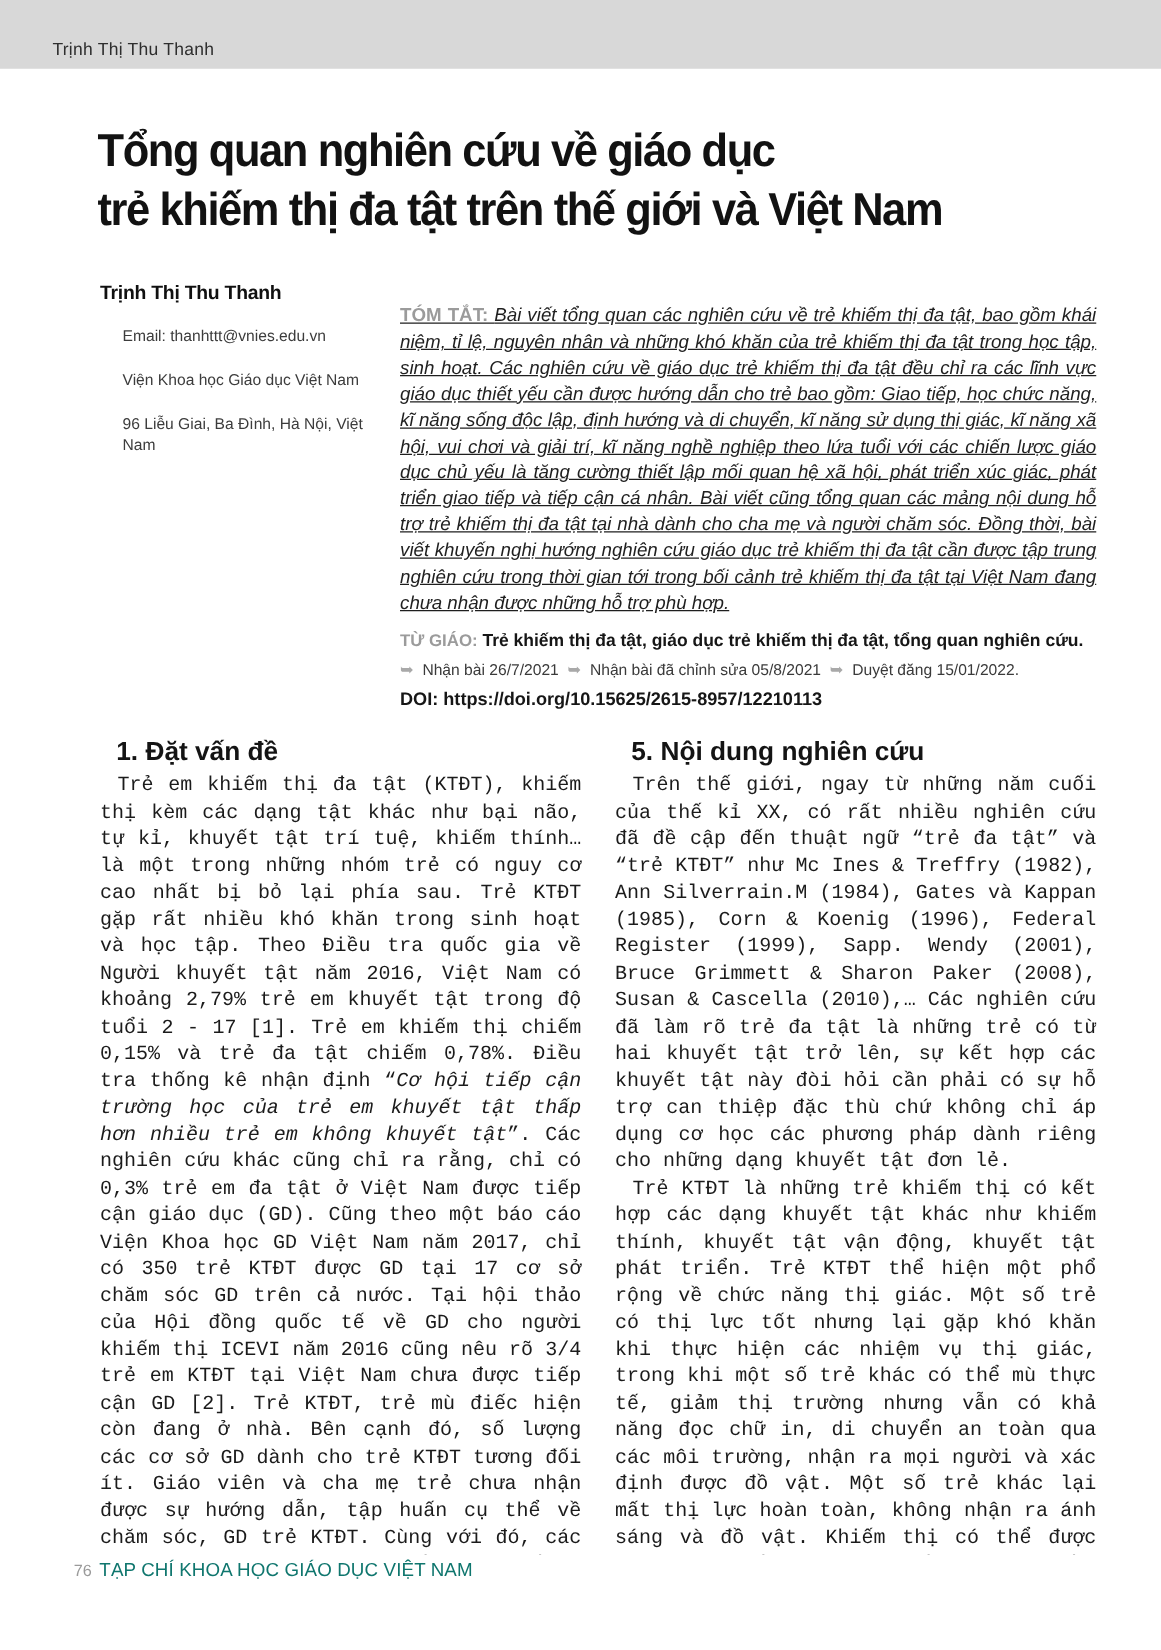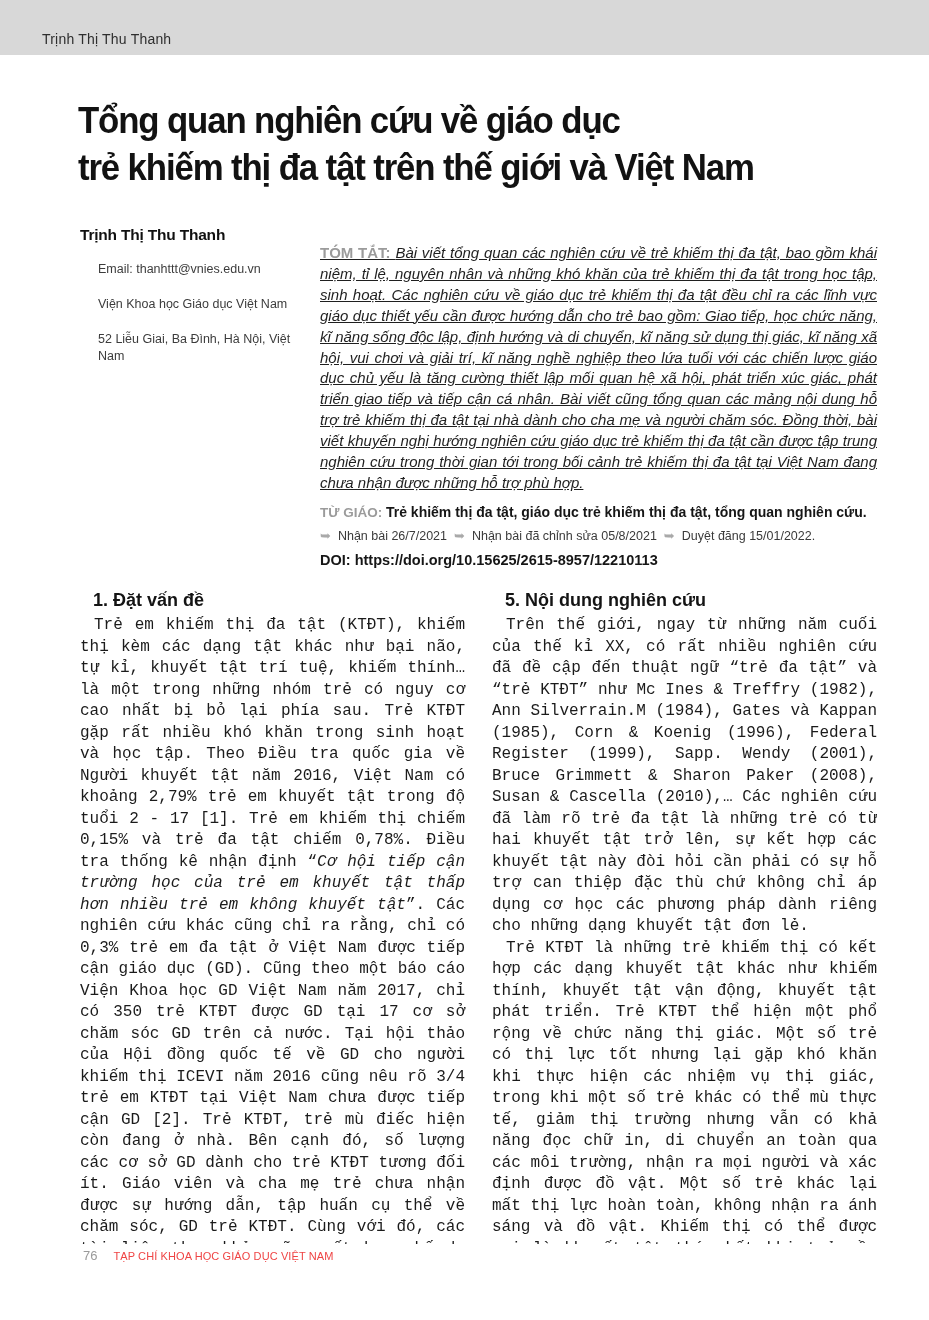--- a/index.html
+++ b/index.html
@@ -20,50 +20,50 @@
   .abstract-text { font-style:italic; font-size:15px; line-height:20.9px; text-align:justify; color:#1f1f1f; margin:0;text-decoration:underline; }
   .label-gray { color:#9b9b9b; font-weight:bold; font-style:normal; }
   .keywords { margin-top:9px; font-size:14px; font-weight:bold; color:#161616; line-height:18px; }
   .keywords .label-gray { font-size:13.5px; }
   .dates { margin-top:7px; font-size:12.5px; color:#3a3a3a; display:flex; gap:7px; align-items:center; white-space:nowrap; }
   .arrow { color:#a9a9a9; font-size:13px; line-height:1; }
   .doi { margin-top:9px; font-size:14.5px; font-weight:bold; color:#161616; }
 
   .body-cols { position:absolute; left:80px; top:590px; width:797px; height:654px; display:flex; gap:27px; overflow:hidden; }
   .col { width:385px; }
-  .col-heading { font-size:18px; font-weight:bold; color:#141414; padding-left:13px; margin:0 0 4px 0; }
+  .col-heading { font-size:21px; font-weight:bold; color:#141414; padding-left:13px; margin:0 0 4px 0; }
   .col-subheading { font-size:15px; font-weight:bold; color:#9b9b9b; padding-left:13px; margin:1px 0 4px 0; letter-spacing:-0.2px; }
   .col p { margin:0; font-family:Liberation Mono, monospace; font-size:16px; line-height:21.5px;
            text-align:justify; text-indent:14px; color:#1b1b1b; }
   .i  { font-style:italic; }
   .bi { font-style:italic; font-weight:bold; }
 
-  .footer { position:absolute; left:83px; top:1248px; display:flex; align-items:baseline; gap:16px; }
+  .footer { position:absolute; left:59px; top:1248px; display:flex; align-items:baseline; gap:6px; }
   .page-num { font-size:13px; color:#9a9a9a; }
-  .journal { font-size:11px; color:#ef4444; letter-spacing:0.1px; }
+  .journal { font-size:15px; color:#0f766e; letter-spacing:0.1px; }
 </style>
 </head>
 <body>
 
 <div class="page">
 
   <div class="header-bar">
     <div class="header-author">Trịnh Thị Thu Thanh</div>
   </div>
 
   <div class="title">
     <div>Tổng quan nghiên cứu về giáo dục</div>
     <div>trẻ khiếm thị đa tật trên thế giới và Việt Nam</div>
   </div>
 
   <div class="author-block">
     <p class="author-name">Trịnh Thị Thu Thanh</p>
     <p class="author-line">Email: thanhttt@vnies.edu.vn</p>
     <p class="author-line">Viện Khoa học Giáo dục Việt Nam</p>
-    <p class="author-line">52 Liễu Giai, Ba Đình, Hà Nội, Việt Nam</p>
+    <p class="author-line">96 Liễu Giai, Ba Đình, Hà Nội, Việt Nam</p>
   </div>
 
   <div class="abstract-col">
     <p class="abstract-text"><span class="label-gray">TÓM TẮT: </span><span>Bài viết tổng quan các nghiên cứu về trẻ khiếm thị đa tật, bao gồm khái niệm, tỉ lệ, nguyên nhân và những khó khăn của trẻ khiếm thị đa tật trong học tập, sinh hoạt. Các nghiên cứu về giáo dục trẻ khiếm thị đa tật đều chỉ ra các lĩnh vực giáo dục thiết yếu cần được hướng dẫn cho trẻ bao gồm: Giao tiếp, học chức năng, kĩ năng sống độc lập, định hướng và di chuyển, kĩ năng sử dụng thị giác, kĩ năng xã hội, vui chơi và giải trí, kĩ năng nghề nghiệp theo lứa tuổi với các chiến lược giáo dục chủ yếu là tăng cường thiết lập mối quan hệ xã hội, phát triển xúc giác, phát triển giao tiếp và tiếp cận cá nhân. Bài viết cũng tổng quan các mảng nội dung hỗ trợ trẻ khiếm thị đa tật tại nhà dành cho cha mẹ và người chăm sóc. Đồng thời, bài viết khuyến nghị hướng nghiên cứu giáo dục trẻ khiếm thị đa tật cần được tập trung nghiên cứu trong thời gian tới trong bối cảnh trẻ khiếm thị đa tật tại Việt Nam đang chưa nhận được những hỗ trợ phù hợp.</span></p>
 
     <div class="keywords"><span class="label-gray">TỪ GIÁO: </span><span>Trẻ khiếm thị đa tật, giáo dục trẻ khiếm thị đa tật, tổng quan nghiên cứu.</span></div>
 
     <div class="dates">
       <span class="arrow">➥</span>
       <span>Nhận bài 26/7/2021</span>

